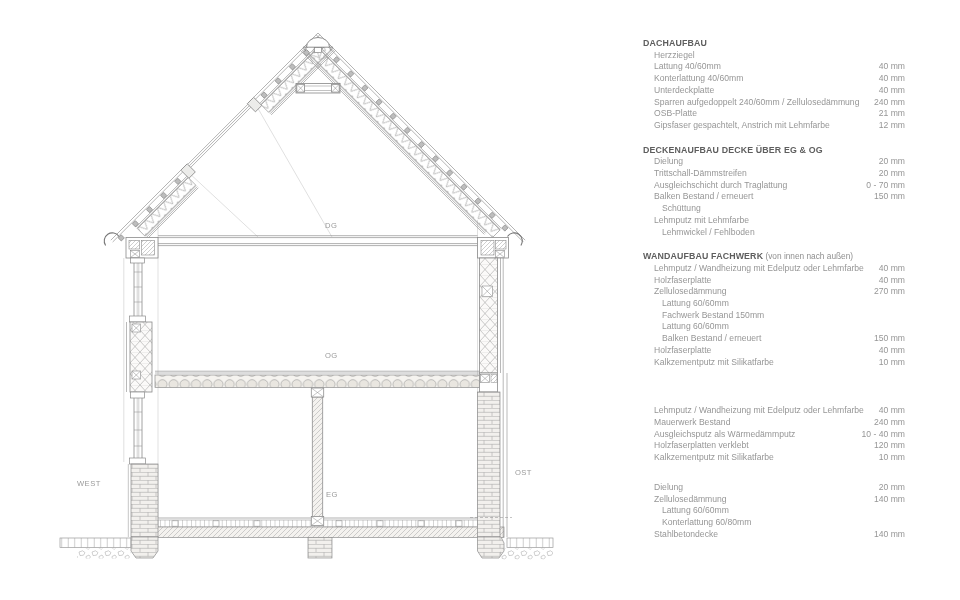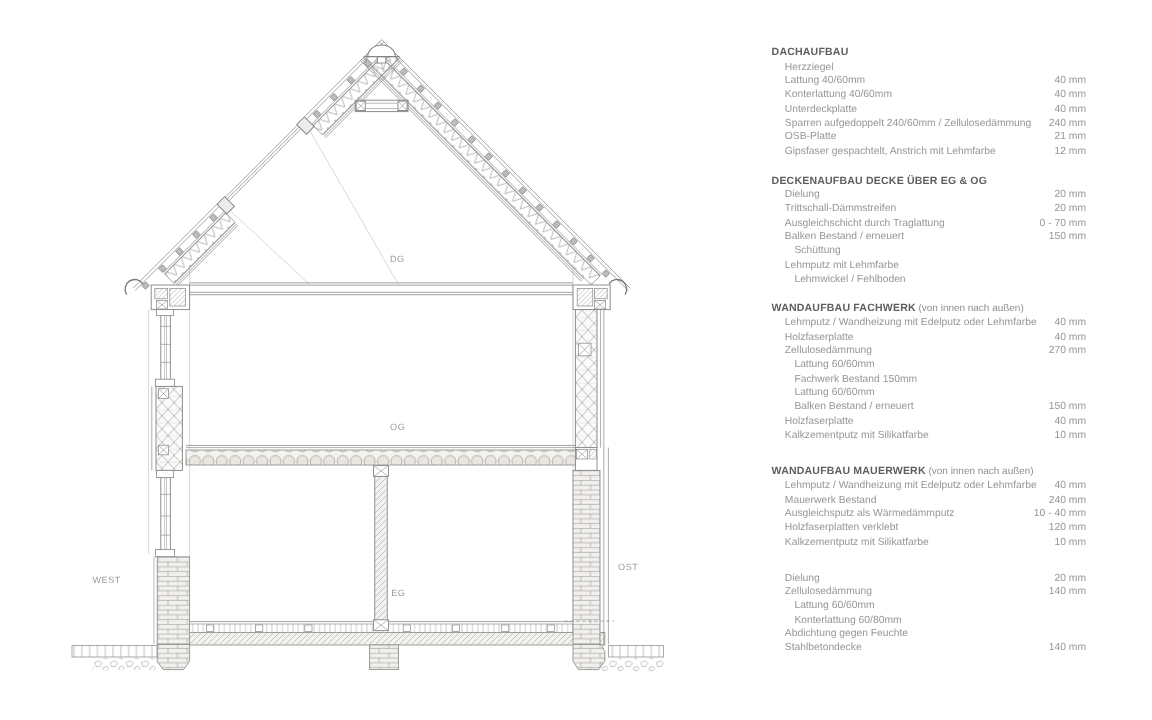--- a/index.html
+++ b/index.html
@@ -4,21 +4,21 @@
 <style>
   html,body{margin:0;padding:0;background:#fff;}
   body{width:960px;height:600px;position:relative;overflow:hidden;
        font-family:"Liberation Sans", sans-serif;}
   #stage{position:absolute;left:0;top:0;width:960px;height:600px;}
   svg{position:absolute;left:0;top:0;}
   .draw-label{position:absolute;font-size:7.6px;color:#9a9a9a;letter-spacing:.45px;line-height:8px;}
   .legend{position:absolute;left:643px;top:38px;width:262px;}
   .sec{margin-bottom:13px;}
   .sec:nth-child(1){}
-  .sec:nth-child(3){margin-bottom:19px;}
+  .sec:nth-child(3){margin-bottom:37px;}
   .sec:nth-child(4){margin-bottom:18px;}
   .sec-title{font-size:8.8px;font-weight:bold;color:#5e5e5e;line-height:11.7px;letter-spacing:.15px;}
   .sec-title .note{font-weight:normal;color:#8f8f8f;font-size:8.3px;letter-spacing:0;}
   .row{display:flex;justify-content:space-between;font-size:8.6px;color:#969696;line-height:11.7px;}
   .row .lbl{white-space:nowrap;padding-left:11px;}
   .row.ind .lbl{padding-left:19px;}
   .row .val{white-space:nowrap;text-align:left;}
 </style>
 </head>
 <body>
@@ -257,21 +257,21 @@
   </g>
 
   <g stroke="#9a9a9a" stroke-width="0.7">
     <rect x="60" y="538" width="71" height="9.5" fill="url(#pav)"></rect>
     <rect x="77" y="548.5" width="54" height="10" fill="url(#rub)" stroke="none"></rect>
     <rect x="507" y="538" width="46" height="9.5" fill="url(#pav)"></rect>
     <rect x="500" y="548.5" width="53" height="11" fill="url(#rub)" stroke="none"></rect>
   </g>
 </svg>
 
-<span class="draw-label" style="left:325px;top:212px">DG</span>
+<span class="draw-label" style="left:325px;top:222px">DG</span>
 <span class="draw-label" style="left:325px;top:352px">OG</span>
 <span class="draw-label" style="left:326px;top:491px">EG</span>
 <span class="draw-label" style="left:77px;top:480px">WEST</span>
 <span class="draw-label" style="left:515px;top:469px">OST</span>
 
 <div class="legend">
       <div class="sec">
         <div class="sec-title"><span>DACHAUFBAU</span></div>
         <div class="row">
           <span class="lbl">Herzziegel</span>
@@ -366,21 +366,20 @@
         <div class="row">
           <span class="lbl">Holzfaserplatte</span>
           <span class="val">40 mm</span>
         </div>
         <div class="row">
           <span class="lbl">Kalkzementputz mit Silikatfarbe</span>
           <span class="val">10 mm</span>
         </div>
       </div>
       <div class="sec">
-        <div class="sec-title"><span>WANDAUFBAU MAUERWERK</span><span class="note"> (von innen nach außen)</span></div>
         <div class="row">
           <span class="lbl">Lehmputz / Wandheizung mit Edelputz oder Lehmfarbe</span>
           <span class="val">40 mm</span>
         </div>
         <div class="row">
           <span class="lbl">Mauerwerk Bestand</span>
           <span class="val">240 mm</span>
         </div>
         <div class="row">
           <span class="lbl">Ausgleichsputz als Wärmedämmputz</span>
@@ -406,23 +405,19 @@
         </div>
         <div class="row ind">
           <span class="lbl">Lattung 60/60mm</span>
           <span class="val"></span>
         </div>
         <div class="row ind">
           <span class="lbl">Konterlattung 60/80mm</span>
           <span class="val"></span>
         </div>
         <div class="row">
-          <span class="lbl">Abdichtung gegen Feuchte</span>
-          <span class="val"></span>
-        </div>
-        <div class="row">
           <span class="lbl">Stahlbetondecke</span>
           <span class="val">140 mm</span>
         </div>
       </div>
     </div>
 
 </div>
 
 </body></html>

